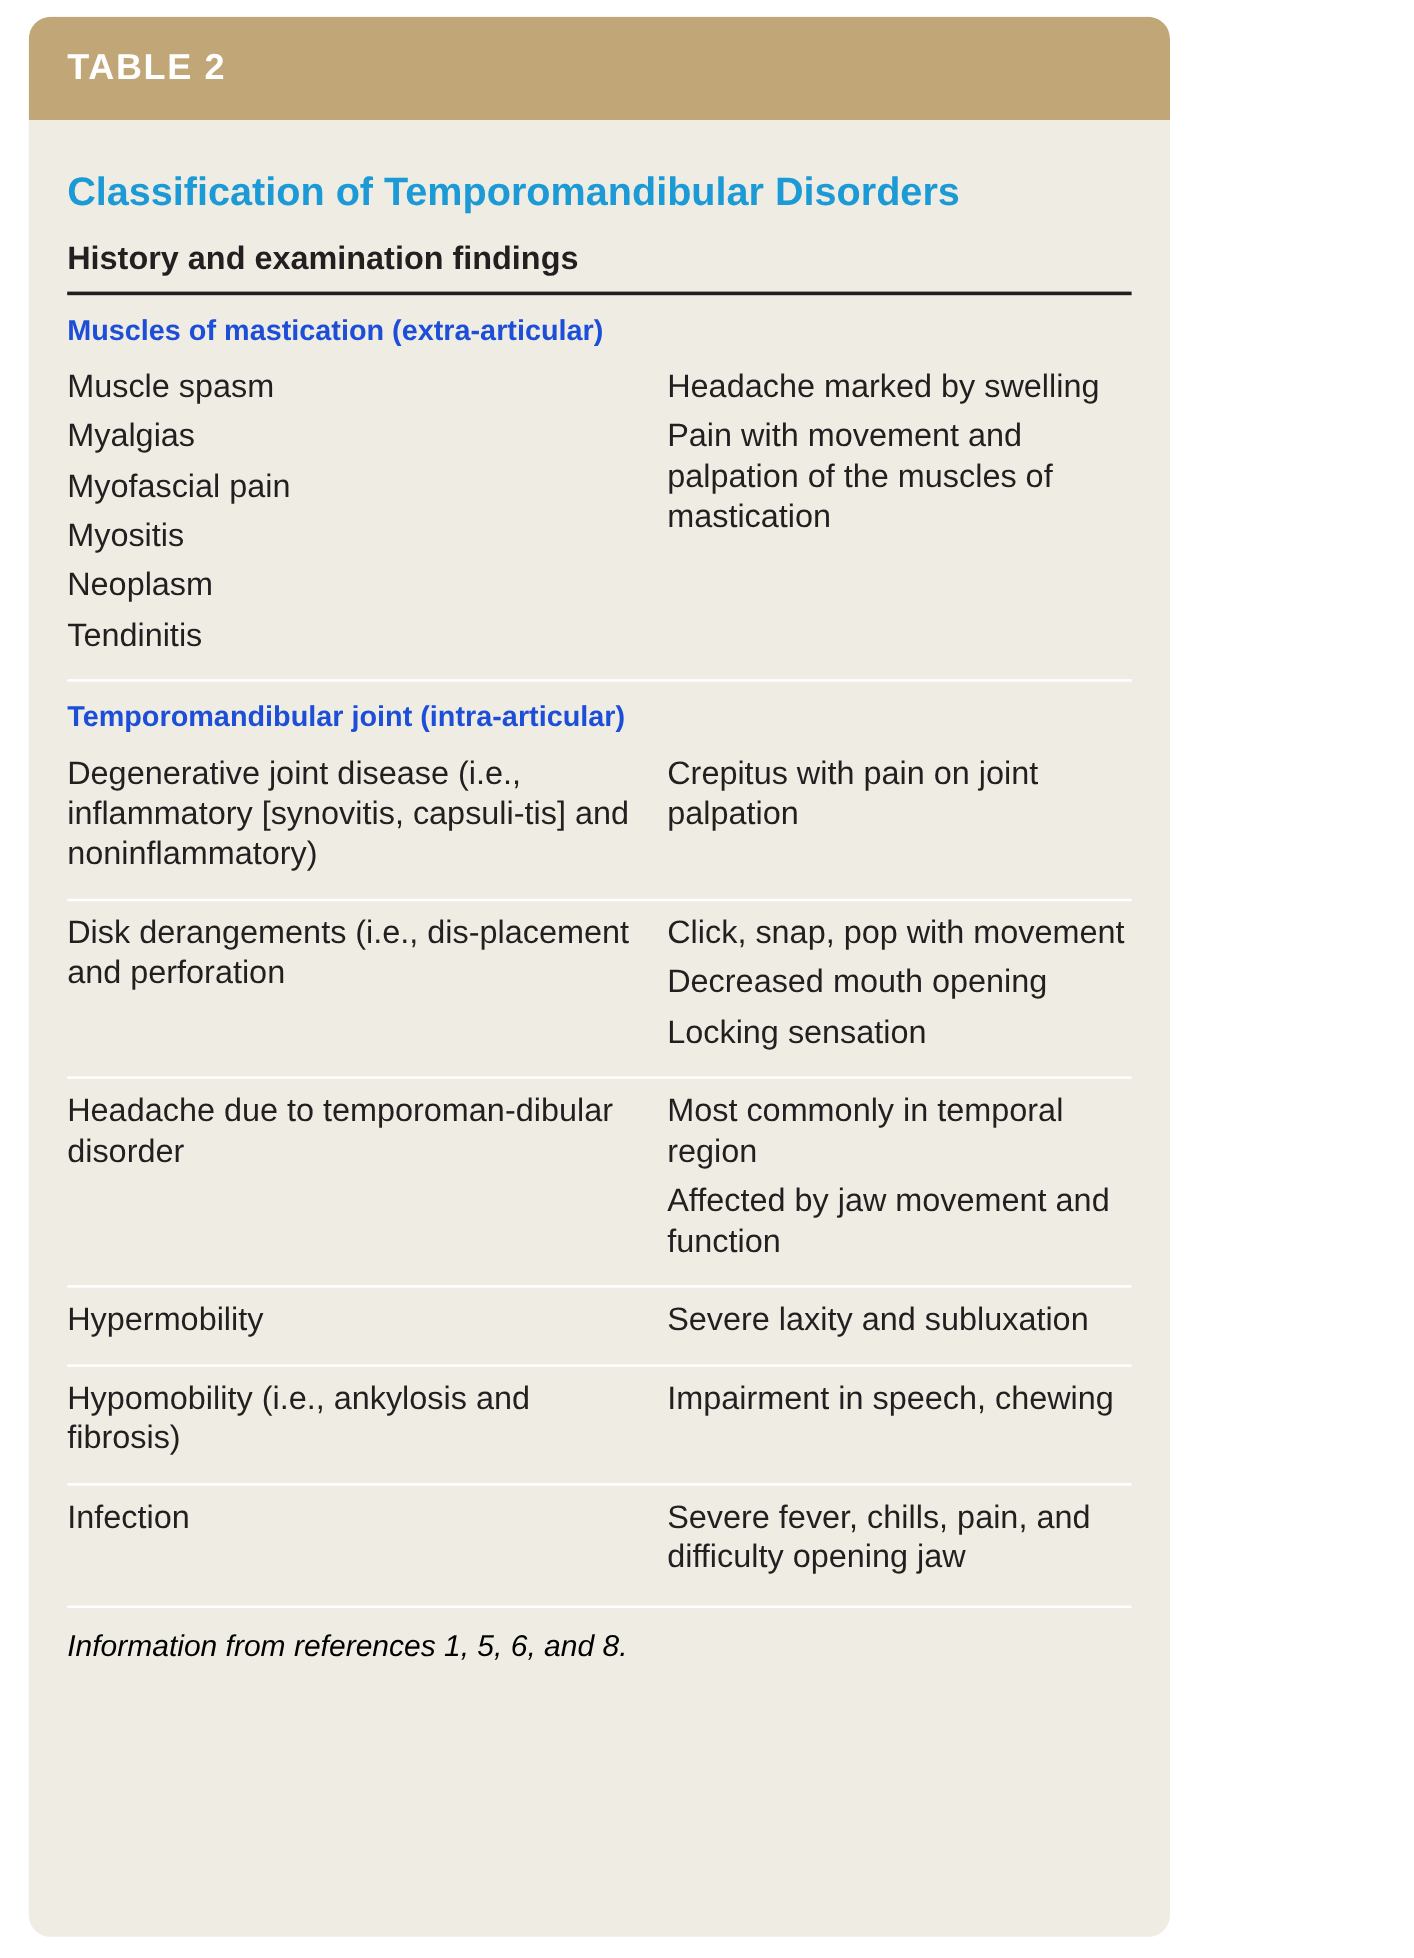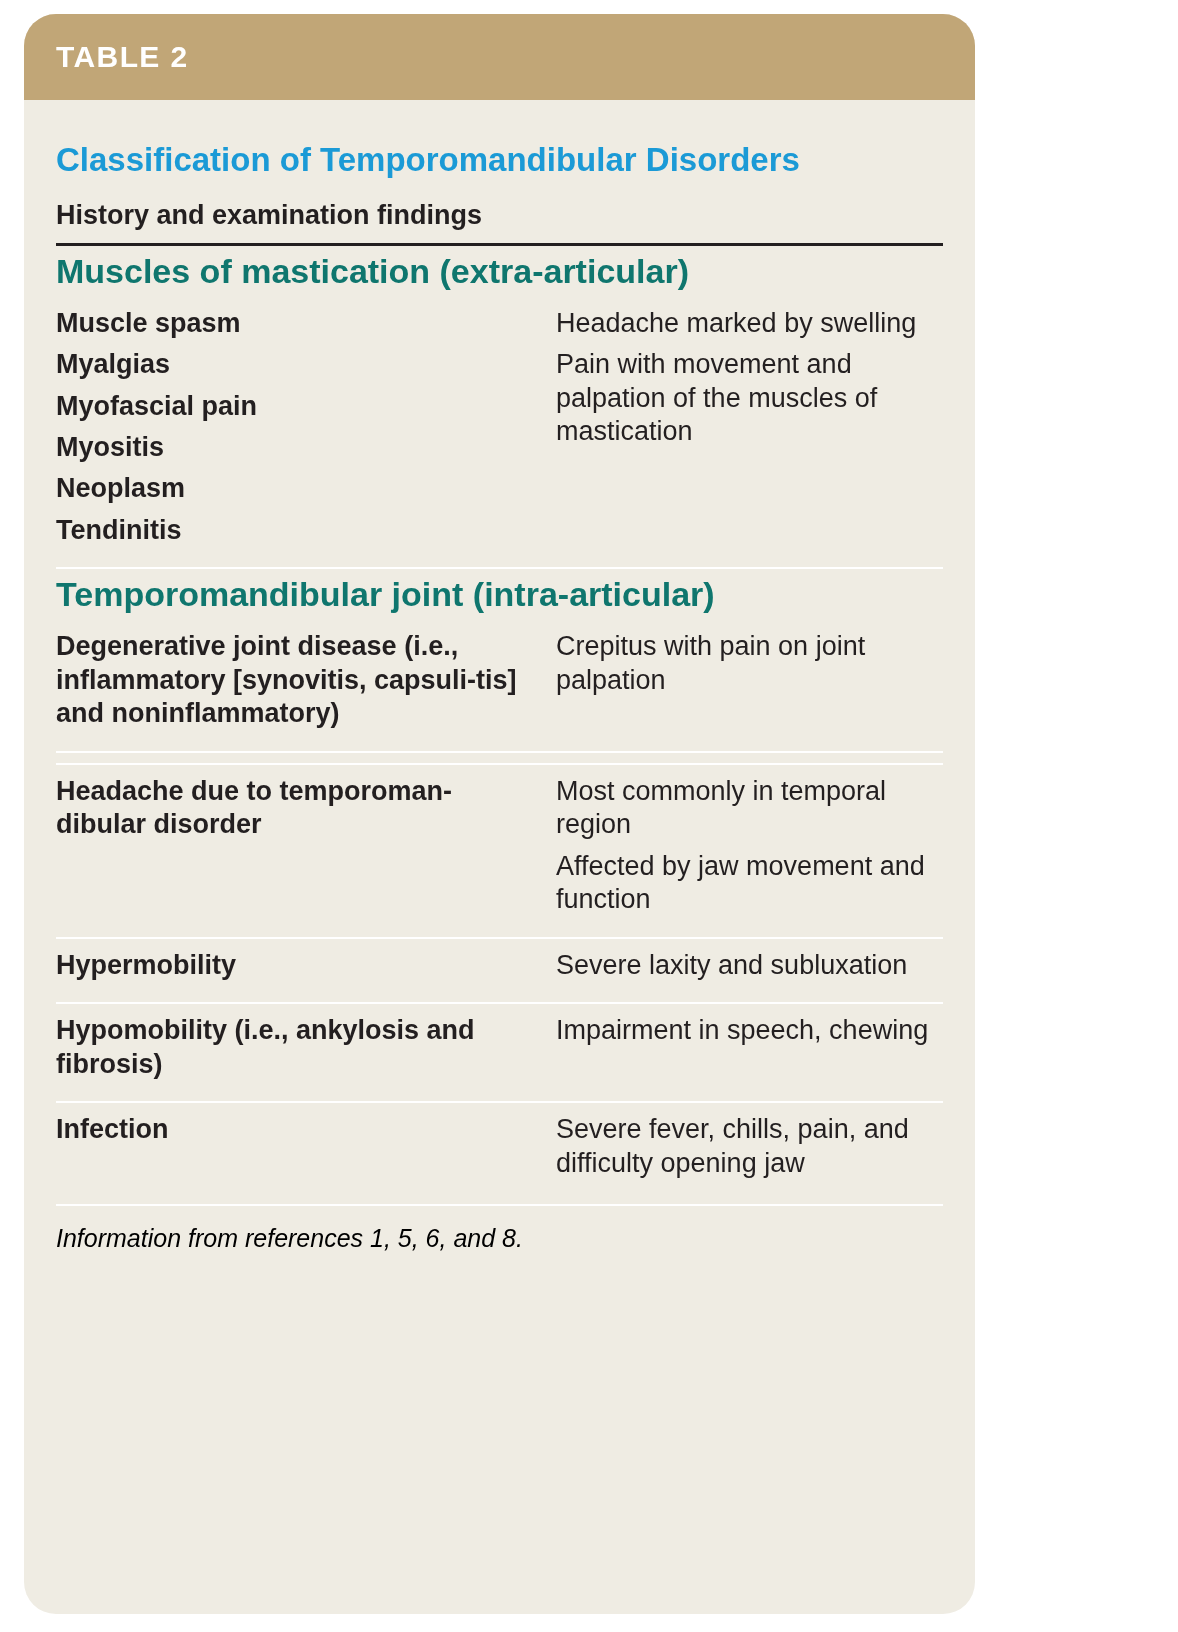--- a/index.html
+++ b/index.html
@@ -13,21 +13,21 @@
     font-family: "Liberation Sans", sans-serif;
     -webkit-font-smoothing: antialiased;
   }
   .table-card {
     position: absolute;
     left: 24px;
     top: 14px;
     width: 951px;
     height: 1600px;
     background: #efece3;
-    border-radius: 32px;
+    border-radius: 18px;
     overflow: hidden;
     box-sizing: border-box;
   }
   .table-header-band {
     height: 86px;
     background: #c1a677;
     border-top-left-radius: 18px;
     border-top-right-radius: 18px;
     display: flex;
     align-items: center;
@@ -59,37 +59,37 @@
   }
   .col-headers .ch {
     font-size: 27px;
     font-weight: bold;
     color: #231f20;
   }
   .col-a { width: 500px; flex: 0 0 500px; }
   .col-b { flex: 1 1 auto; }
 
   .section-title {
-    font-size: 34px;
-    font-weight: bold;
-    color: #0f766e;
-    padding-top: 6px;
+    font-size: 24px;
+    font-weight: bold;
+    color: #1d4ed8;
+    padding-top: 16px;
     padding-bottom: 6px;
   }
   .cellgroup {
     display: flex;
     flex-direction: column;
     gap: 8px;
   }
   .cell {
     font-size: 27px;
     color: #231f20;
     line-height: 1.24;
   }
-  .col-a .cell { padding-right: 22px; font-weight: bold; }
+  .col-a .cell { padding-right: 22px; }
   .stack-row {
     display: flex;
     padding: 10px 0 10px 0;
   }
   .divider {
     height: 2px;
     background: #ffffff;
     margin: 10px 0 0 0;
   }
   .footer-divider {
@@ -146,20 +146,30 @@
       <div class="col-a cellgroup">
         <div class="cell">Degenerative joint disease (i.e., inflammatory [synovitis, capsuli-tis] and noninflammatory)</div>
       </div>
       <div class="col-b cellgroup">
         <div class="cell">Crepitus with pain on joint palpation</div>
       </div>
     </div>
 
     <div class="divider"></div>
 
+    <div class="stack-row">
+      <div class="col-a cellgroup">
+        <div class="cell">Disk derangements (i.e., dis-placement and perforation</div>
+      </div>
+      <div class="col-b cellgroup">
+        <div class="cell">Click, snap, pop with movement</div>
+        <div class="cell">Decreased mouth opening</div>
+        <div class="cell">Locking sensation</div>
+      </div>
+    </div>
 
     <div class="divider"></div>
 
     <div class="stack-row">
       <div class="col-a cellgroup">
         <div class="cell">Headache due to temporoman-dibular disorder</div>
       </div>
       <div class="col-b cellgroup">
         <div class="cell">Most commonly in temporal region</div>
         <div class="cell">Affected by jaw movement and function</div>

